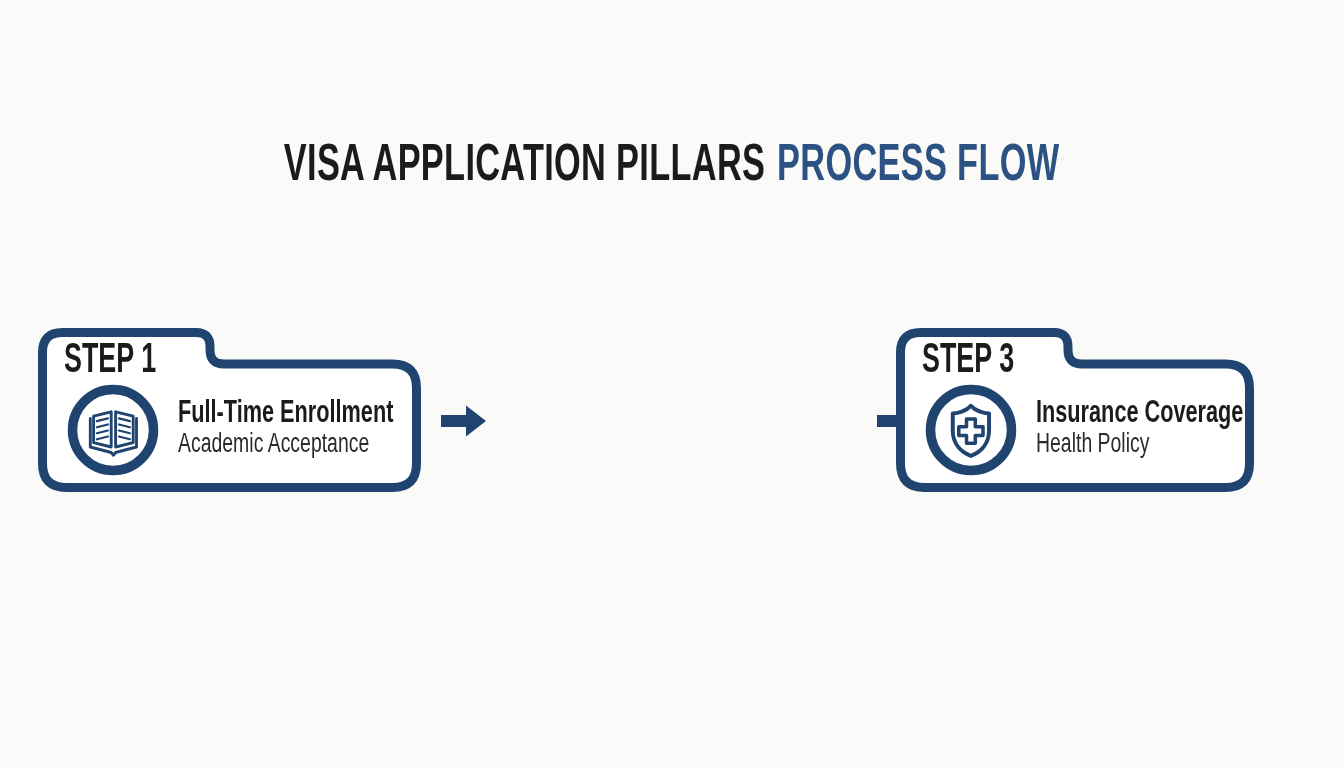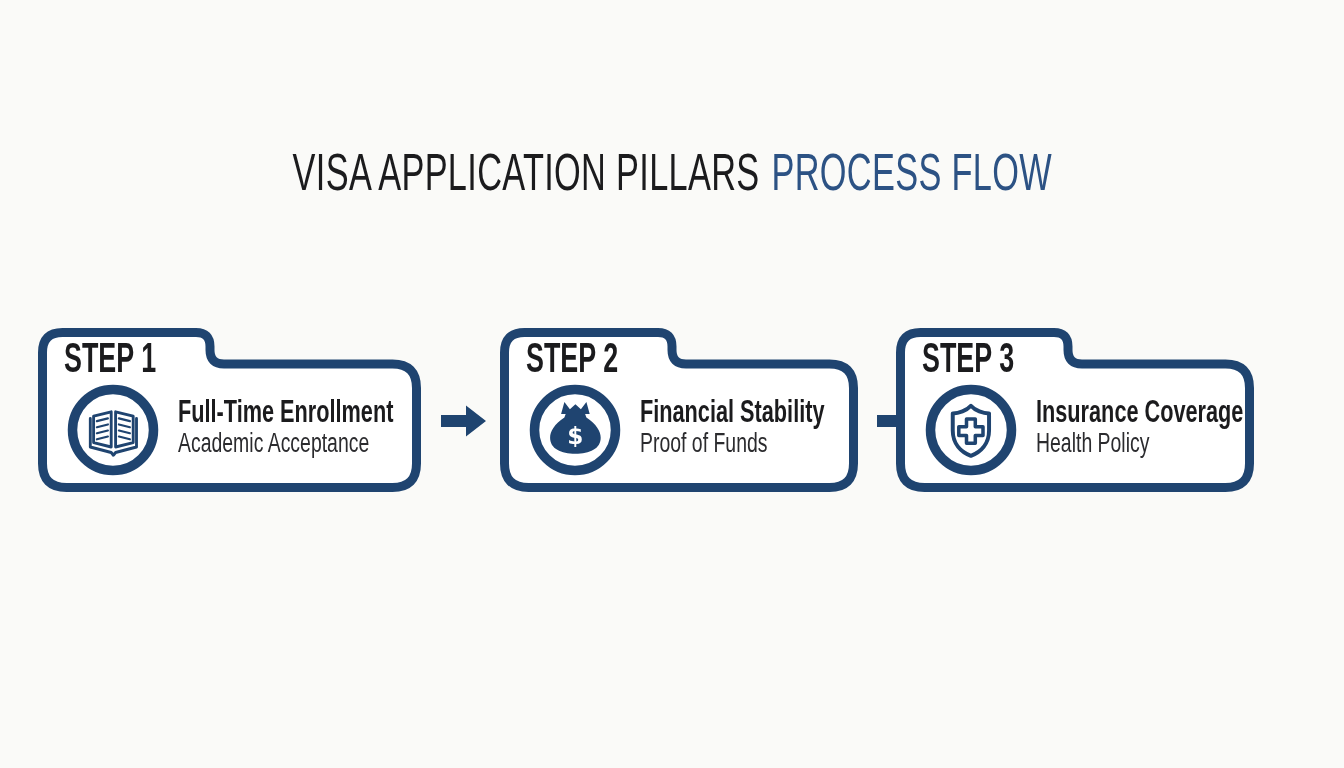--- a/index.html
+++ b/index.html
@@ -9,23 +9,22 @@
     font-family:"Liberation Sans", sans-serif;
     overflow:hidden;
     position:relative;
   }
   .canvas{position:absolute;inset:0;}
 
   
   .main-title{
     position:absolute;top:134px;left:0;right:0;
     display:flex;justify-content:center;
-    font-weight:normal;font-size:52px;line-height:56px;
+    font-weight:bold;font-size:52px;line-height:56px;
     white-space:pre;
-    margin-top:10px;
   }
   .title-squeeze{
     display:flex;
     transform:scaleX(0.66);
     transform-origin:center;
     letter-spacing:0.5px;
   }
   .t-black{color:#1b1b1d;margin-right:18px;}
   .t-accent{color:#2c5284;}
 
@@ -104,40 +103,20 @@
       </svg>
     </div>
     <div class="card-title">Full-Time Enrollment</div>
     <div class="card-subtitle">Academic Acceptance</div>
   </div>
 
   <svg class="flow-arrow" style="left:441px;" width="45" height="34" viewBox="0 0 45 34">
     <path d="M0 11 H 25 V 1.5 L 45 17 L 25 32.5 V 23 H 0 Z" fill="#1f4470"></path>
   </svg>
 
-  <div class="step-card" style="left:500px;top:328px;width:358px;">
-    <svg class="card-shape" width="358" height="164" viewBox="0 0 358 164">
-      <path d="M 24.5 4.5 H 158 Q 172 4.5 172 18.5 V 22 Q 172 36 186 36 H 329.5 Q 353.5 36 353.5 60 V 135.5 Q 353.5 159.5 329.5 159.5 H 28.5 Q 4.5 159.5 4.5 135.5 V 24.5 Q 4.5 4.5 24.5 4.5 Z" fill="#ffffff" stroke="#1f4470" stroke-width="9" stroke-linejoin="round"></path>
-    </svg>
-    <div class="tab-label">STEP 2</div>
-    <div class="icon-wrap">
-      <svg width="96" height="96" viewBox="0 0 96 96">
-        <circle cx="48" cy="48" r="40.5" fill="#ffffff" stroke="#1f4470" stroke-width="9.5"></circle>
-        <g transform="translate(22,20) scale(1.1)">
-
-          <path d="M14 0 L 19 6.5 L 24 2 L 29 6.5 L 34 0 L 37 11 L 11 11 Z" fill="#1f4470"></path>
-
-          <path d="M15.5 10 H 32.5 L 34 14 C 43 20 47 26.5 47 32.5 C 47 42.5 37 47 24 47 C 11 47 1 42.5 1 32.5 C 1 26.5 5 20 14 14 Z" fill="#1f4470"></path>
-          <text x="24" y="38.5" text-anchor="middle" font-family="DejaVu Sans, sans-serif" font-size="21" font-weight="bold" fill="#ffffff">$</text>
-        </g>
-      </svg>
-    </div>
-    <div class="card-title">Financial Stability</div>
-    <div class="card-subtitle">Proof of Funds</div>
-  </div>
 
   <svg class="flow-arrow" style="left:877px;" width="45" height="34" viewBox="0 0 45 34">
     <path d="M0 11 H 25 V 1.5 L 45 17 L 25 32.5 V 23 H 0 Z" fill="#1f4470"></path>
   </svg>
 
   <div class="step-card" style="left:896px;top:328px;width:358px;">
     <svg class="card-shape" width="358" height="164" viewBox="0 0 358 164">
       <path d="M 24.5 4.5 H 158 Q 172 4.5 172 18.5 V 22 Q 172 36 186 36 H 329.5 Q 353.5 36 353.5 60 V 135.5 Q 353.5 159.5 329.5 159.5 H 28.5 Q 4.5 159.5 4.5 135.5 V 24.5 Q 4.5 4.5 24.5 4.5 Z" fill="#ffffff" stroke="#1f4470" stroke-width="9" stroke-linejoin="round"></path>
     </svg>
     <div class="tab-label">STEP 3</div>

